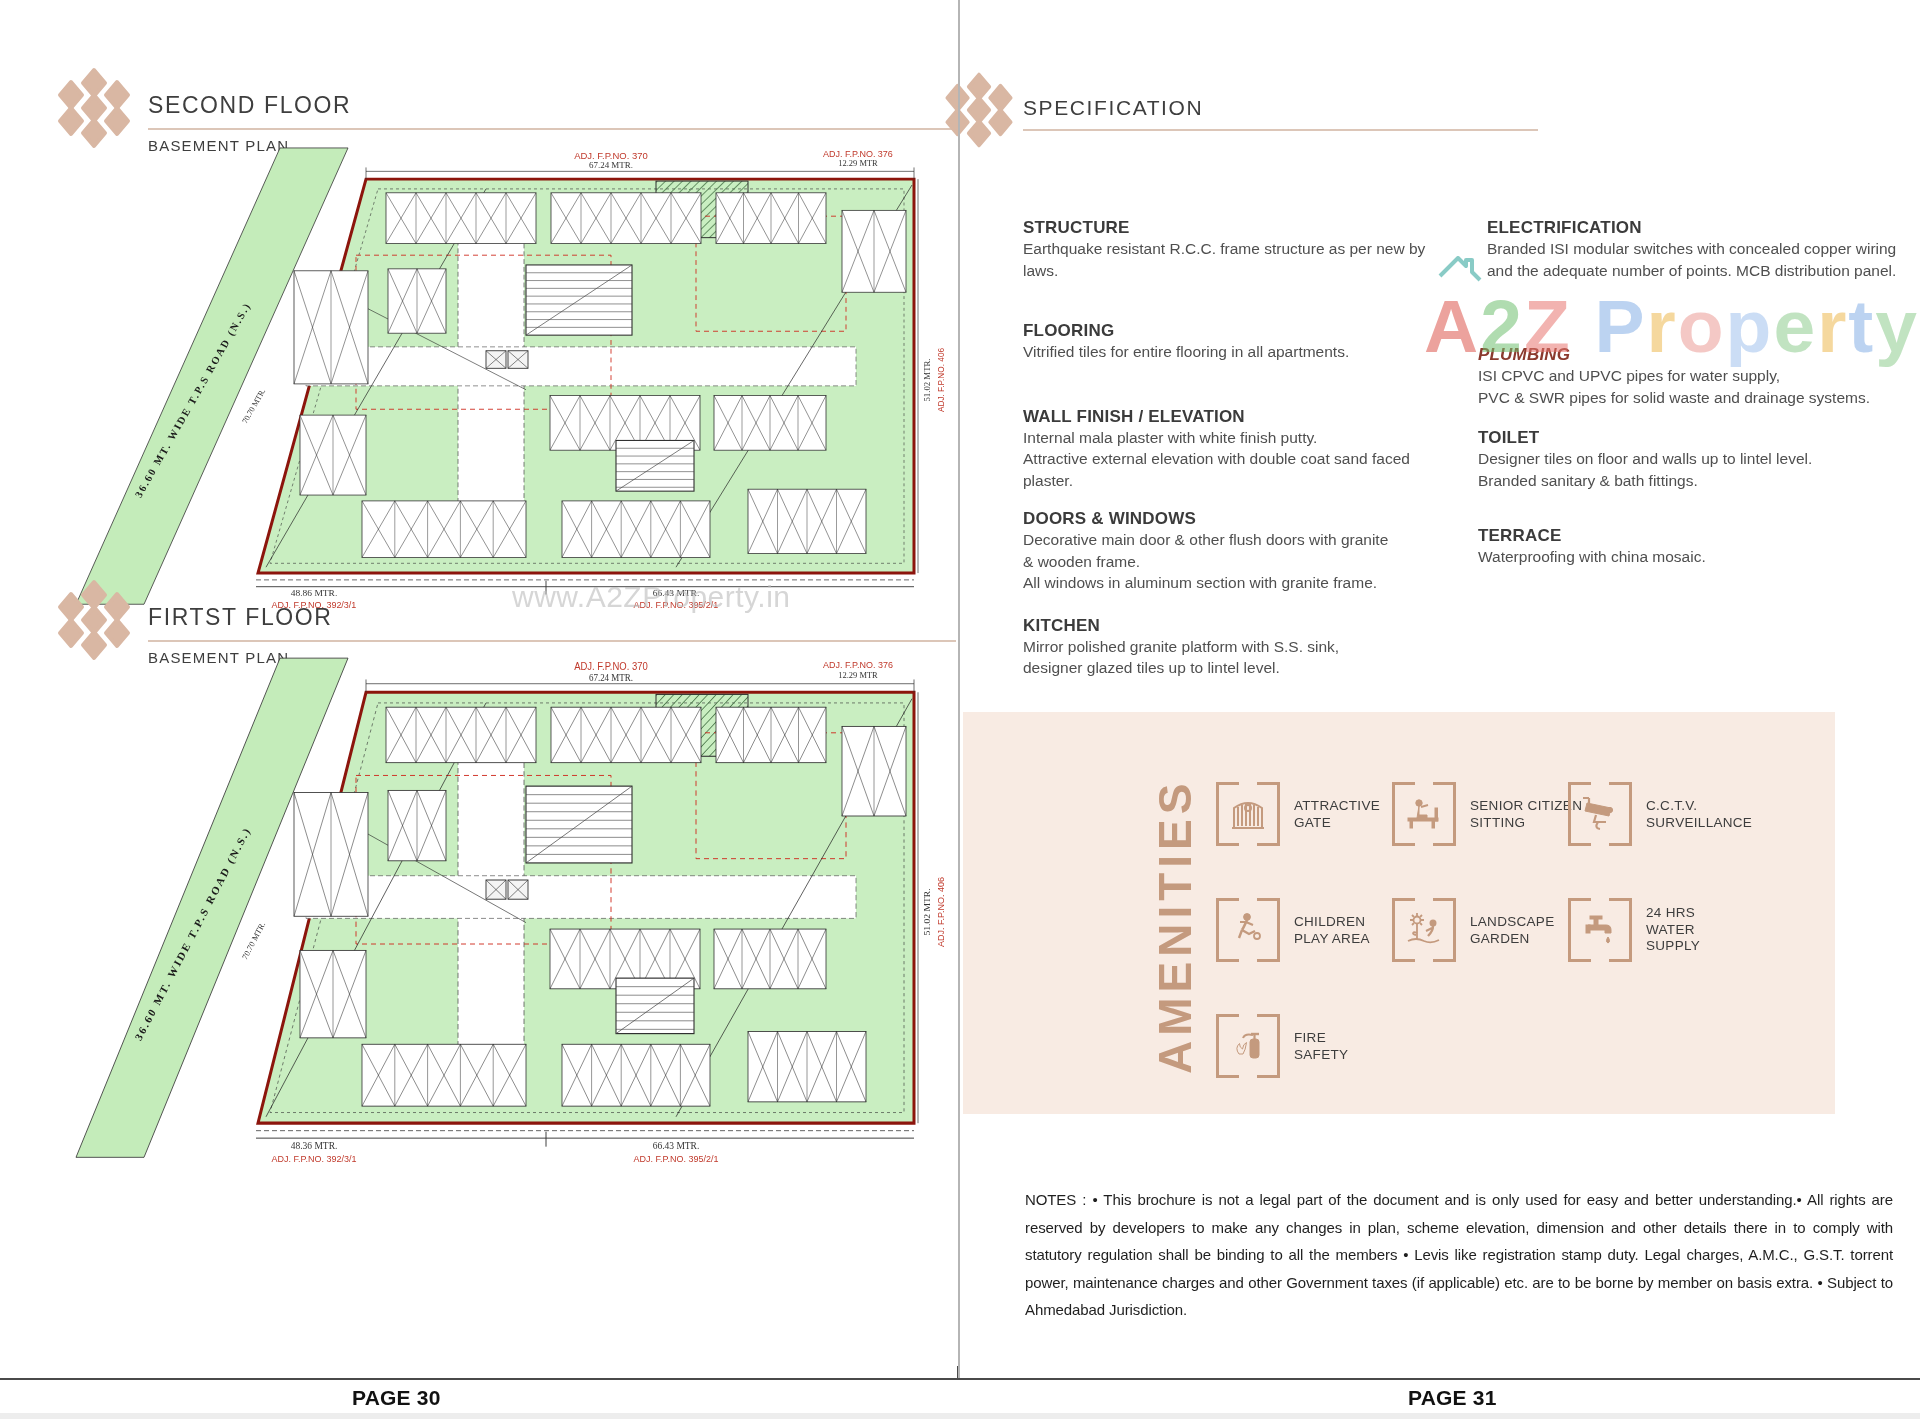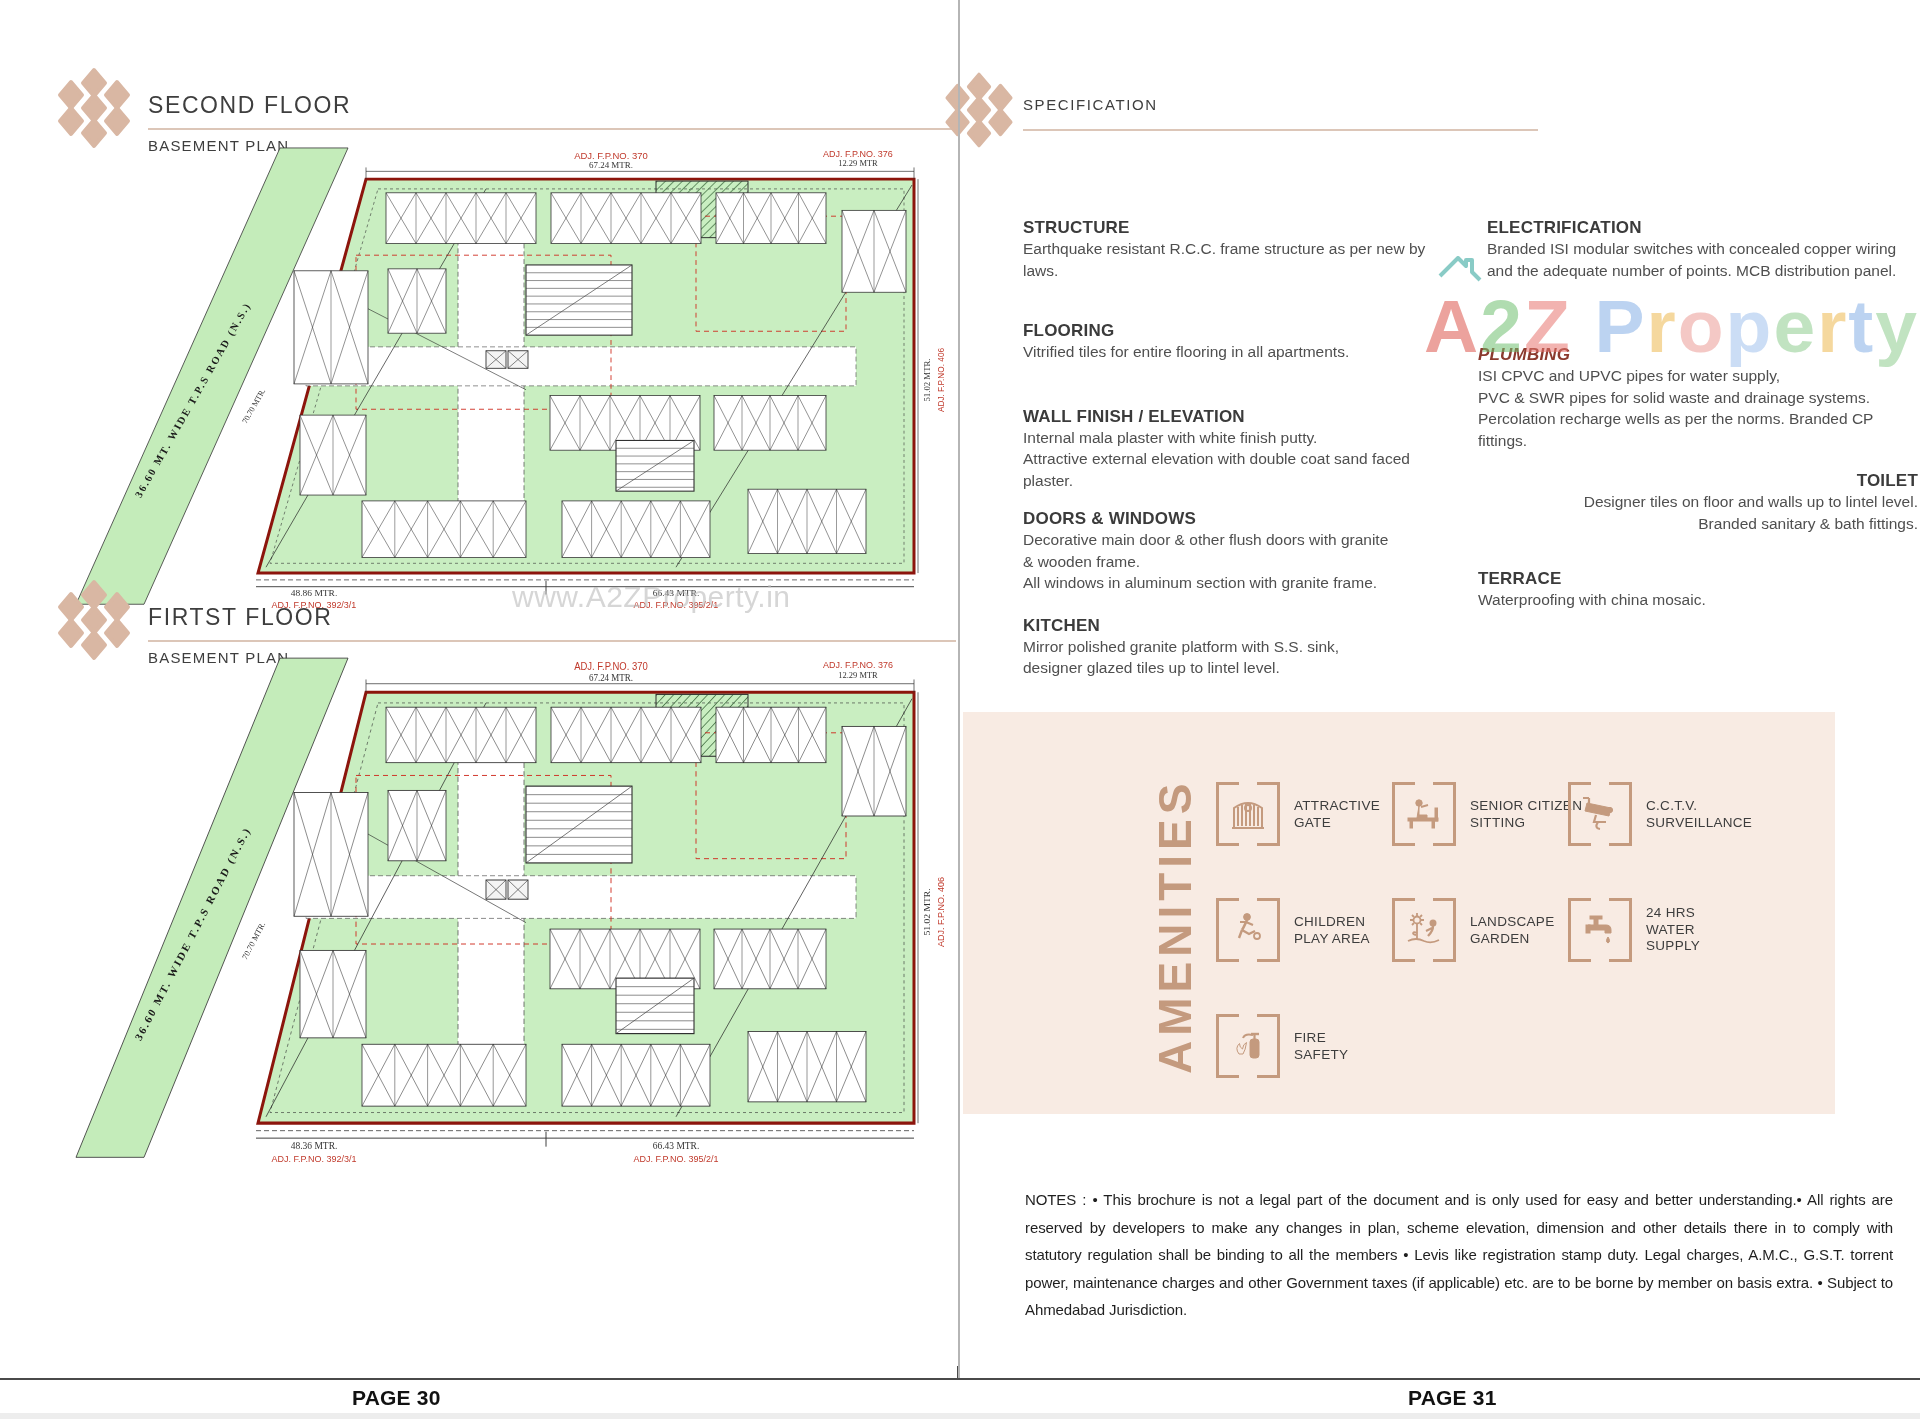--- a/index.html
+++ b/index.html
@@ -332,21 +332,21 @@
     <g fill="#d9b7a3" stroke="#d9b7a3" stroke-width="4" stroke-linejoin="round">
       <path d="M44 4 L55 17 L44 30 L33 17 Z"></path>
         <path d="M44 29 L55 42 L44 55 L33 42 Z"></path>
       <path d="M44 54 L55 67 L44 80 L33 67 Z"></path>
         <path d="M21 16 L32 29 L21 42 L10 29 Z"></path>
       <path d="M21 42 L32 55 L21 68 L10 55 Z"></path>
         <path d="M67 16 L78 29 L67 42 L56 29 Z"></path>
       <path d="M67 42 L78 55 L67 68 L56 55 Z"></path>
     </g>
   </svg>
-  <div class="abs hdr-title" style="left:65px;top:96px;font-size:15px;">SPECIFICATION</div>
+  <div class="abs hdr-title" style="left:65px;top:96px;font-size:21px;">SPECIFICATION</div>
   <div class="abs hdr-line" style="left:65px;top:129px;width:515px;"></div>
 </div>
 
 <div class="spec-col" style="left:1023px;top:218px;">
   <div class="spec-block" style="margin-bottom:40px;">
     <div class="spec-h">STRUCTURE</div>
     <div class="spec-l">Earthquake resistant R.C.C. frame structure as per new by laws.</div>
   </div>
   <div class="spec-block" style="margin-bottom:44px;">
     <div class="spec-h">FLOORING</div>
@@ -373,23 +373,22 @@
 <div class="spec-col" style="left:1478px;top:218px;">
   <div class="spec-block" style="margin-bottom:64px;margin-left:9px;">
     <div class="spec-h">ELECTRIFICATION</div>
     <div class="spec-l">Branded ISI modular switches with concealed copper wiring</div>
     <div class="spec-l">and the  adequate number of points. MCB distribution panel.</div>
   </div>
   <div class="spec-block" style="margin-bottom:20px;">
     <div class="spec-h" style="color: rgb(139, 58, 46); font-style: italic;">PLUMBING</div>
     <div class="spec-l">ISI CPVC and UPVC pipes for water supply,</div>
     <div class="spec-l">PVC &amp; SWR pipes for solid waste and drainage systems.</div>
-    <div class="spec-l">Percolation recharge wells as per the norms. Branded CP fittings.</div>
-  </div>
-  <div class="spec-block" style="margin-bottom:35px;text-align:right;">
+  </div>
+  <div class="spec-block" style="margin-bottom:35px;">
     <div class="spec-h">TOILET</div>
     <div class="spec-l">Designer tiles on floor and walls up to lintel level.</div>
     <div class="spec-l">Branded sanitary &amp; bath fittings.</div>
   </div>
   <div class="spec-block">
     <div class="spec-h">TERRACE</div>
     <div class="spec-l">Waterproofing with china mosaic.</div>
   </div>
 </div>
 

